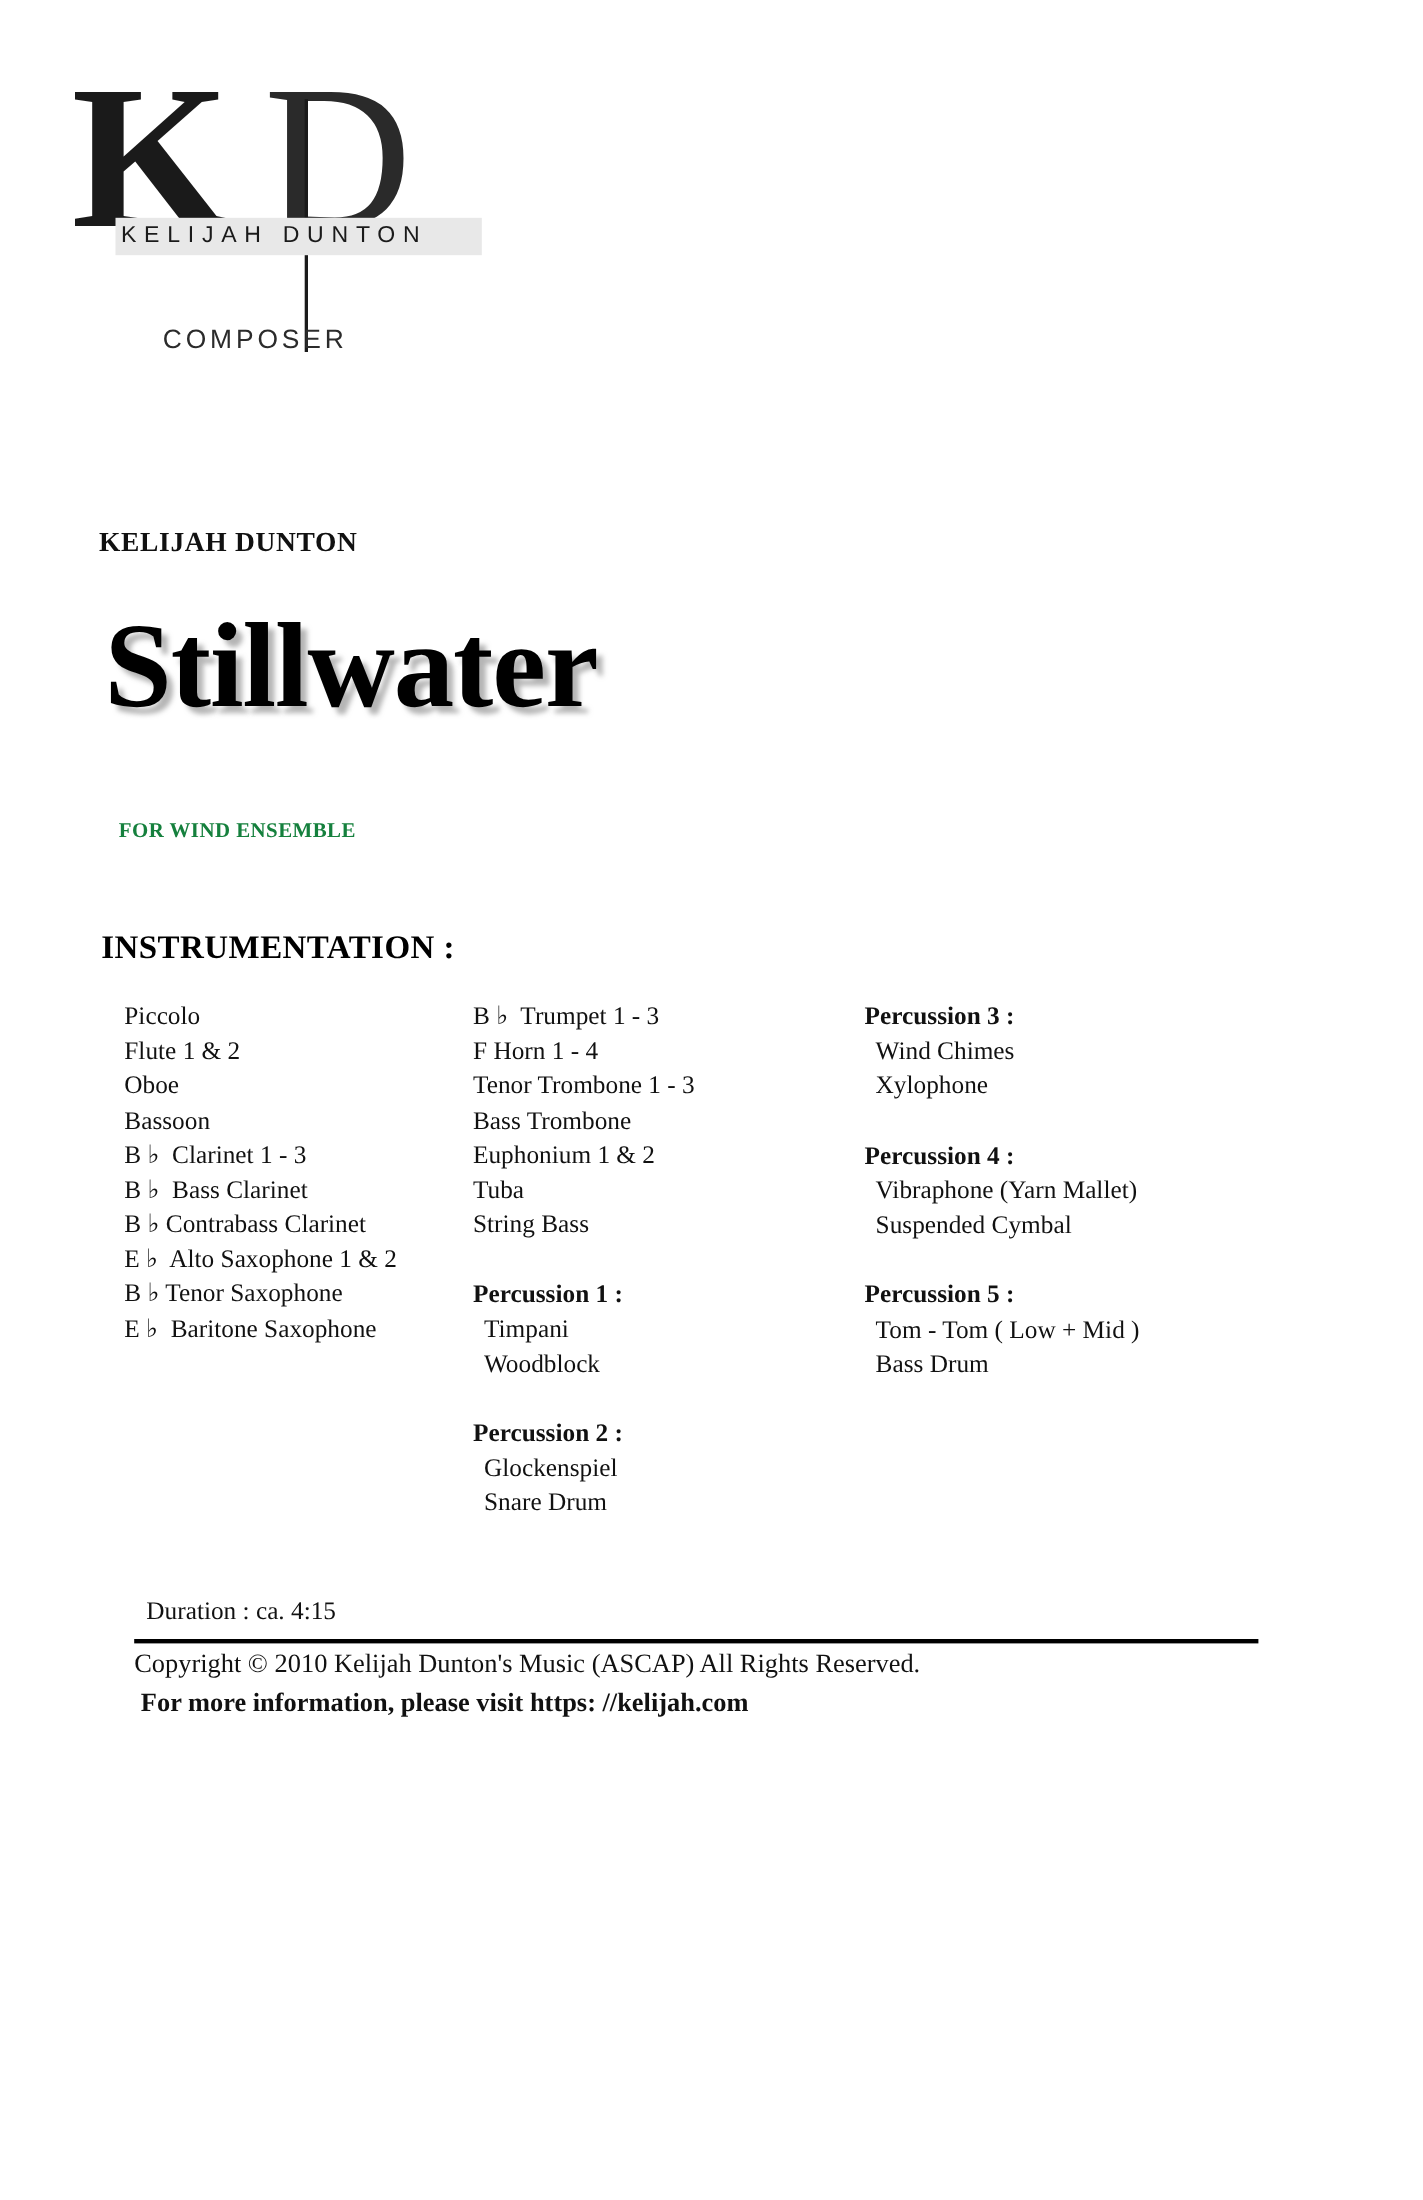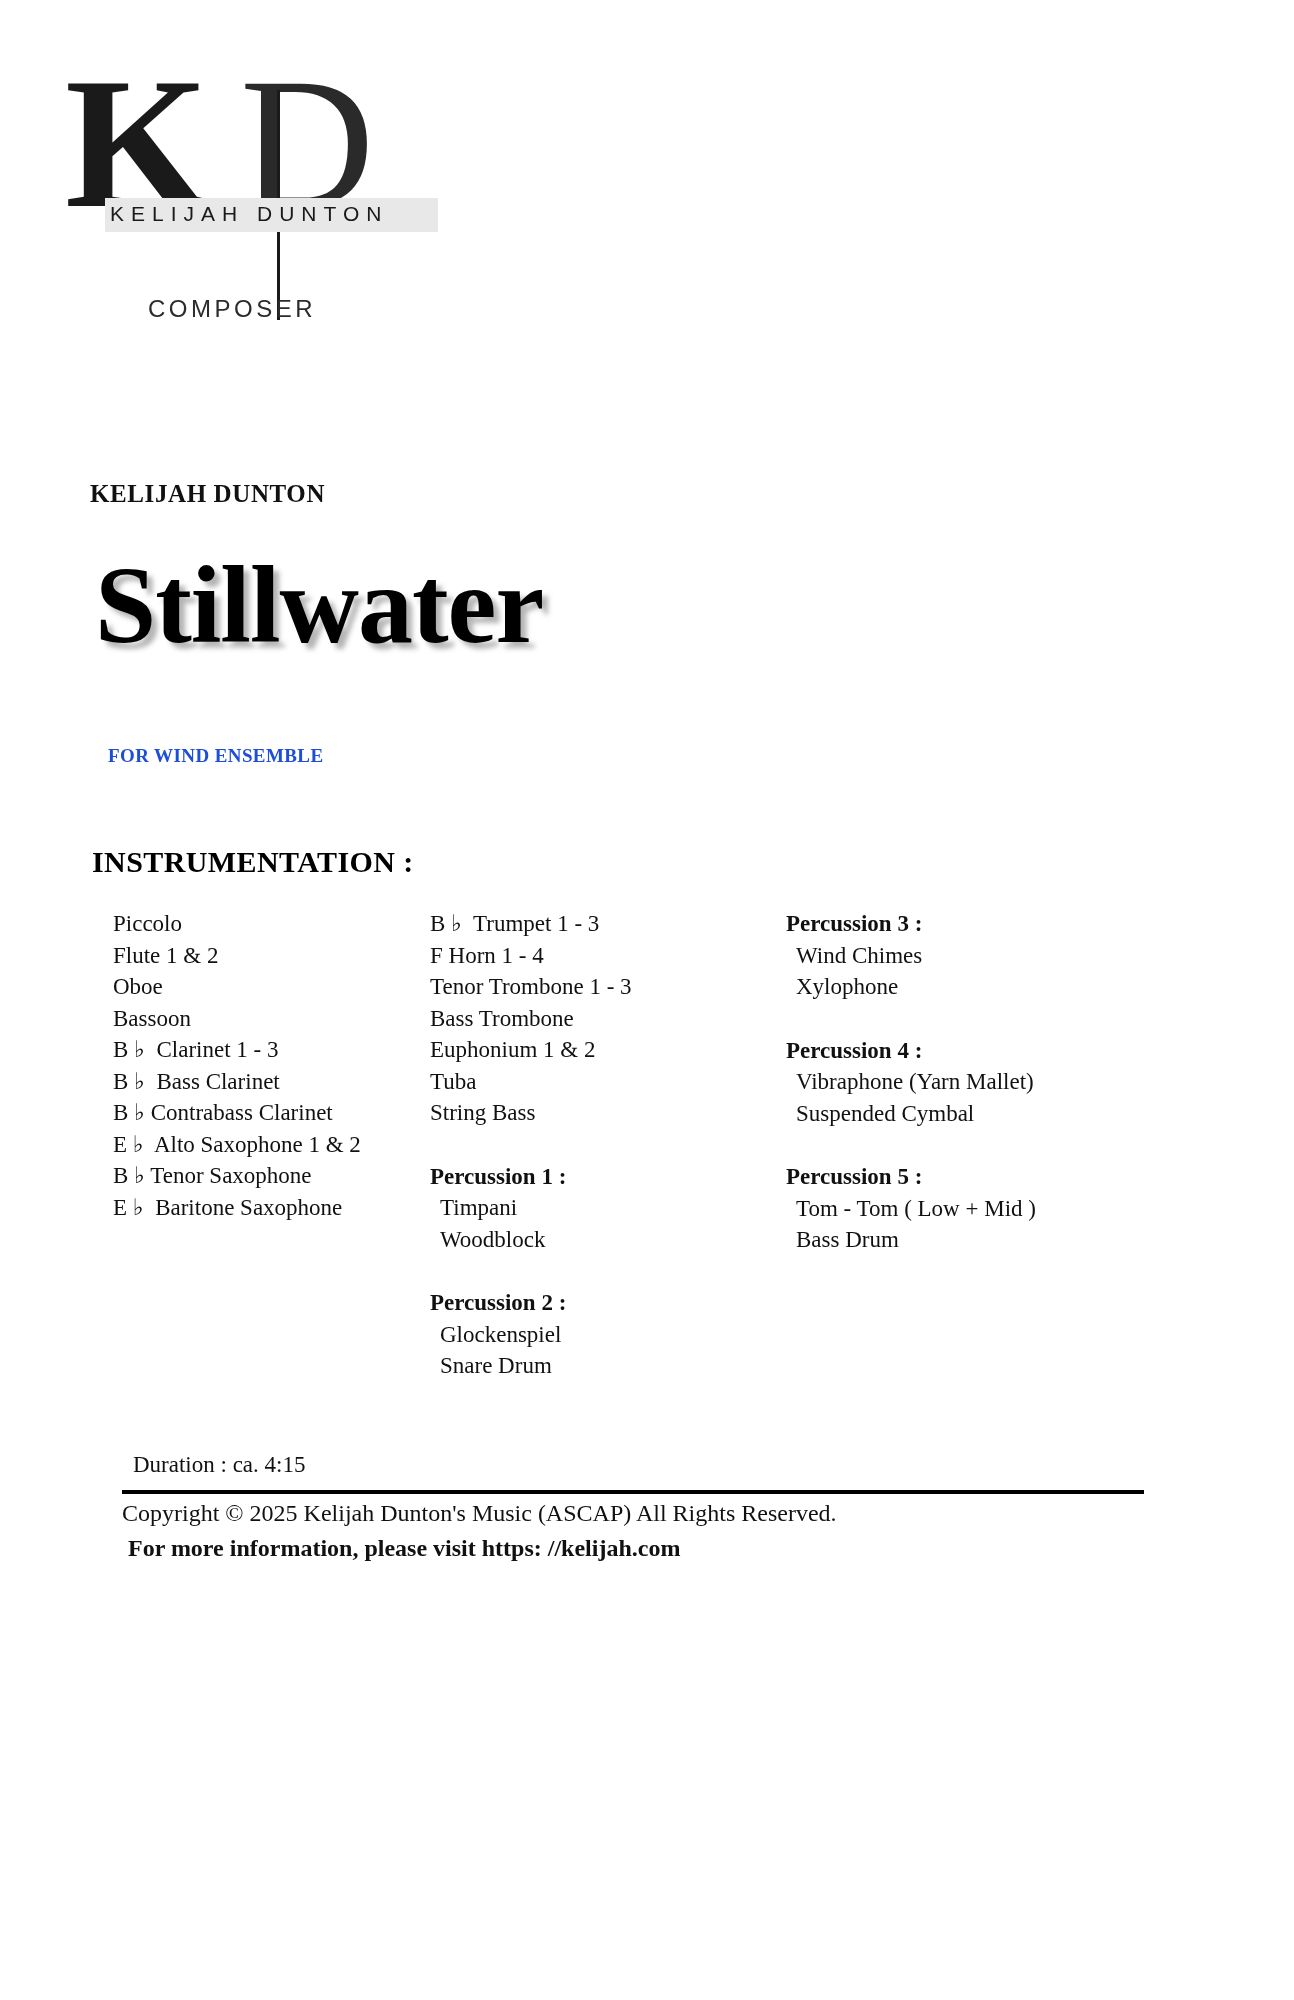--- a/index.html
+++ b/index.html
@@ -105,21 +105,21 @@
     line-height: 120px;
   }
   .subtitle {
     position: absolute;
     left: 108px;
     top: 745px;
     font-family: "Liberation Serif", serif;
     font-size: 19px;
     font-weight: 700;
     letter-spacing: 0.4px;
-    color: #1d4ed8;
+    color: #15803d;
   }
 
   
   .instr-heading {
     position: absolute;
     left: 92px;
     top: 845px;
     font-family: "Liberation Serif", serif;
     font-size: 30px;
     font-weight: 700;
@@ -239,14 +239,14 @@
   <div class="line group-item">Vibraphone (Yarn Mallet)</div>
   <div class="line group-item">Suspended Cymbal</div>
 
   <div class="line group-head" style="margin-top:32px">Percussion 5 :</div>
   <div class="line group-item">Tom - Tom ( Low + Mid )</div>
   <div class="line group-item">Bass Drum</div>
 </div>
 
 <div class="duration">Duration : ca. 4:15</div>
 <div class="rule"></div>
-<div class="copyright">Copyright © 2025 Kelijah Dunton's Music (ASCAP) All Rights Reserved.</div>
+<div class="copyright">Copyright © 2010 Kelijah Dunton's Music (ASCAP) All Rights Reserved.</div>
 <div class="info-line">For more information, please visit https: //kelijah.com</div>
 
 </body></html>

